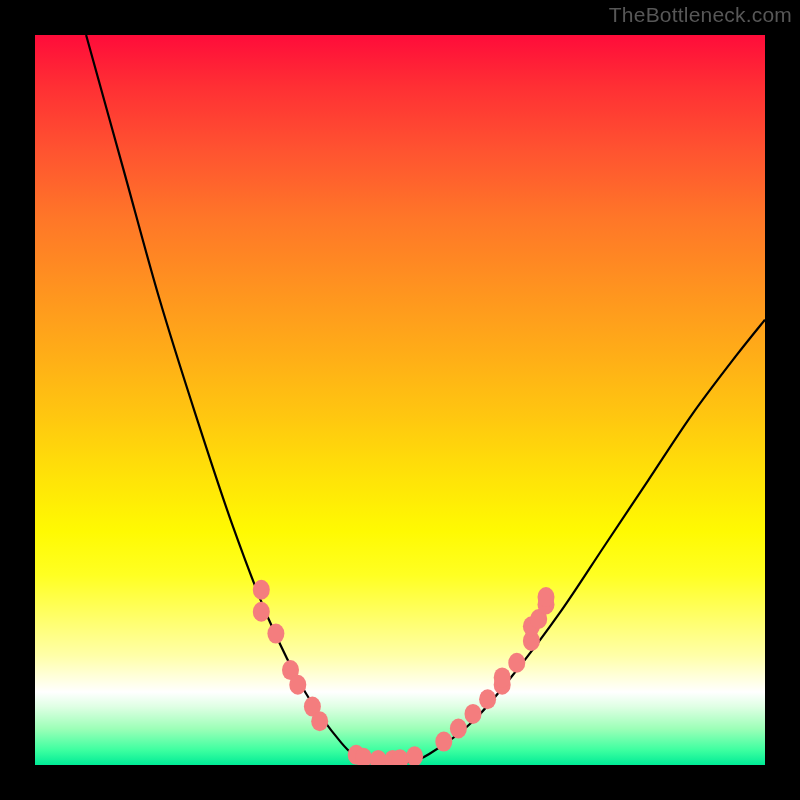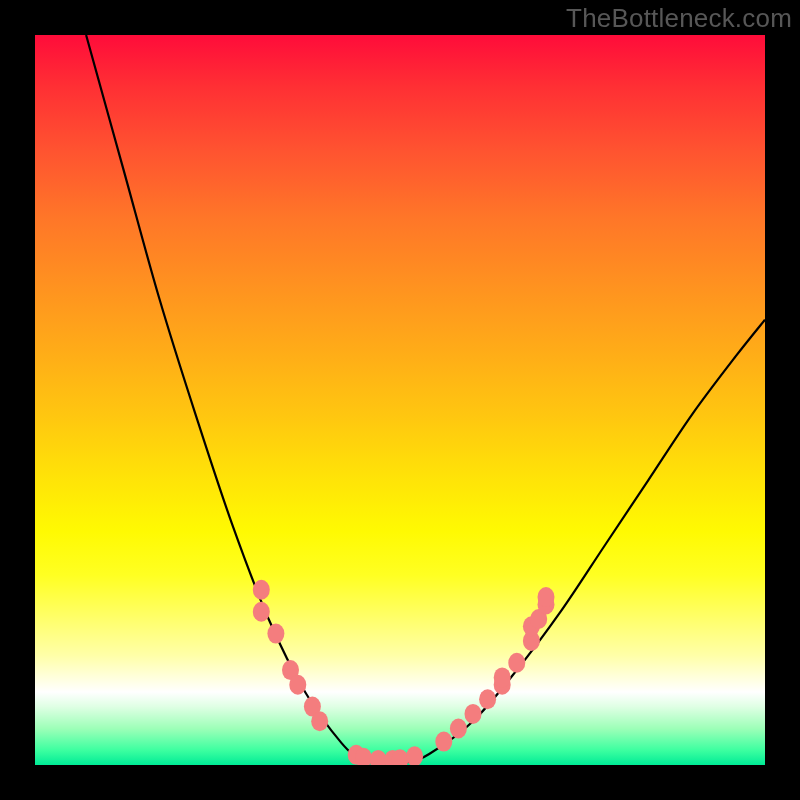--- a/index.html
+++ b/index.html
@@ -30,21 +30,21 @@
       #dfffe4 92%,
       #9dffb8 95%,
       #3cffa0 98%,
       #00eb96 100%
     );
   }
   .watermark {
     position: absolute;
     top: 3px; right: 8px;
     font-family: Arial, Helvetica, sans-serif;
-    font-size: 26px;
+    font-size: 21px;
     font-weight: 500;
     color: #575757;
     letter-spacing: 0.2px;
   }
   svg.curve {
     position: absolute;
     left: 0; top: 0;
     width: 730px; height: 730px;
   }
   .dot {

